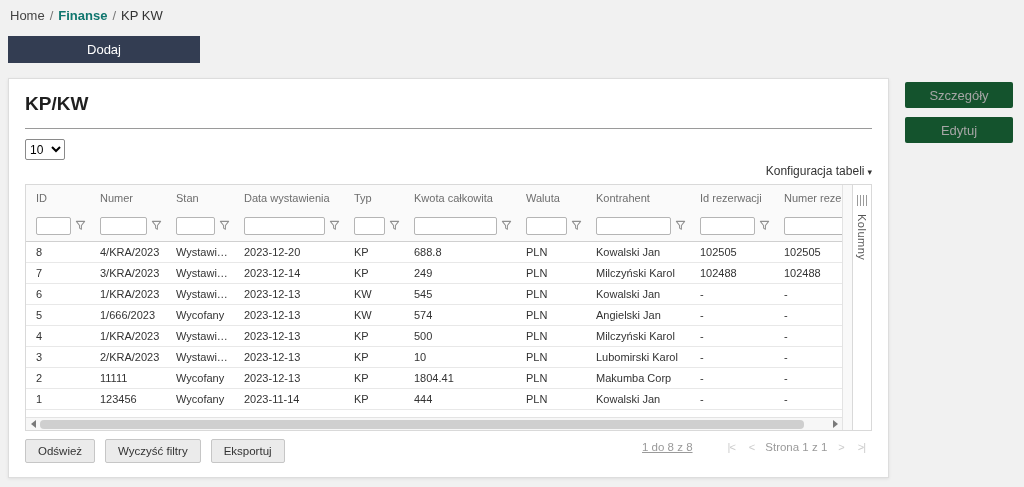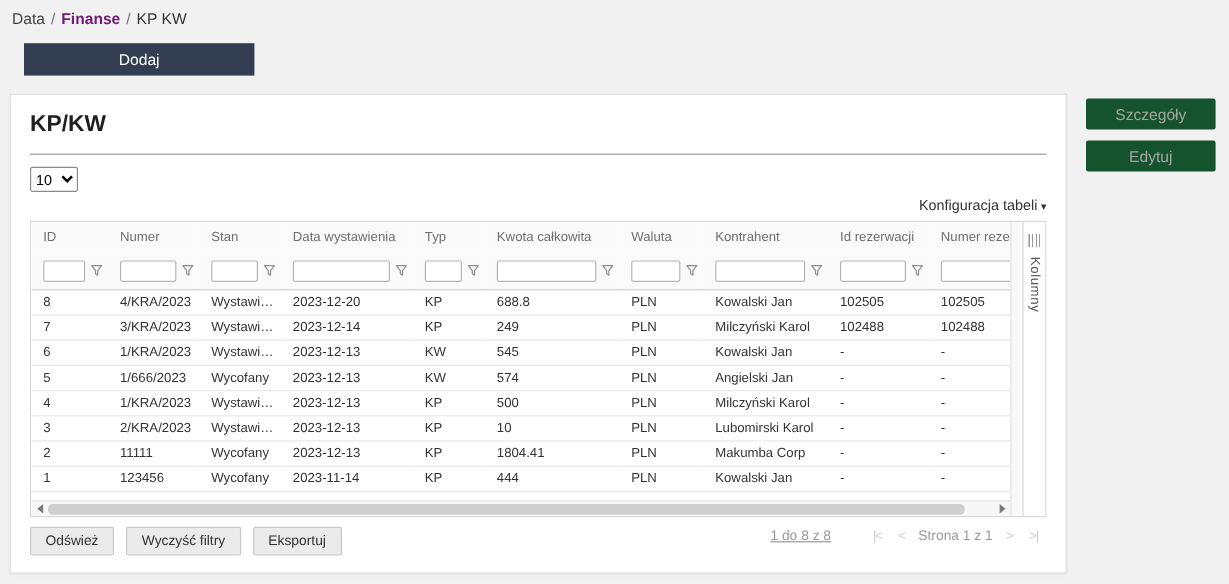--- a/index.html
+++ b/index.html
@@ -7,28 +7,28 @@
   body { font-family: "Liberation Sans", sans-serif; }
   .page {
     position: relative; width: 1024px; height: 487px;
     background: #f1f1f1; overflow: hidden;
   }
 
   
   .breadcrumb { position: absolute; top: 8px; left: 10px; font-size: 13px; color: #444; }
   .breadcrumb a { text-decoration: none; color: #444; cursor: pointer; }
   .breadcrumb .sep { color: #777; margin: 0 5px; }
-  .breadcrumb .bold { font-weight: bold; color: #701a75; }
+  .breadcrumb .bold { font-weight: bold; color: #0f766e; }
   .breadcrumb .current { color: #333; }
 
   
   .btn-add {
     position: absolute; top: 36px; left: 8px; width: 192px; height: 27px;
     background: #333d52; color: #ffffff; border: none; font-size: 13px;
-    font-family: "Liberation Sans", sans-serif; cursor: pointer; margin-left: 12px;
+    font-family: "Liberation Sans", sans-serif; cursor: pointer;
   }
 
   
   .side-actions button {
     position: absolute; left: 905px; width: 108px; height: 26px;
     background: #14532d; color: #a6a6a6; border: none; border-radius: 2px;
     font-size: 13px; font-family: "Liberation Sans", sans-serif; cursor: default;
   }
   .btn-details { top: 82px; }
   .btn-edit { top: 117px; }
@@ -99,21 +99,21 @@
   .pg-range { margin-right: 28px; text-decoration: underline; }
   .pg-btn { color: #cccccc; margin: 0 7px; letter-spacing: -1px; cursor: default; font-size: 11px; }
   .pg-page { margin: 0 4px; }
 </style>
 </head>
 <body>
 
 <div class="page">
 
   <div class="breadcrumb">
-    <a>Data</a><span class="sep">/</span><a class="bold">Finanse</a><span class="sep">/</span><span class="current">KP KW</span>
+    <a>Home</a><span class="sep">/</span><a class="bold">Finanse</a><span class="sep">/</span><span class="current">KP KW</span>
   </div>
 
   <button class="btn-add">Dodaj</button>
 
   <div class="side-actions">
     <button class="btn-details">Szczegóły</button>
     <button class="btn-edit">Edytuj</button>
   </div>
 
   <div class="card">

